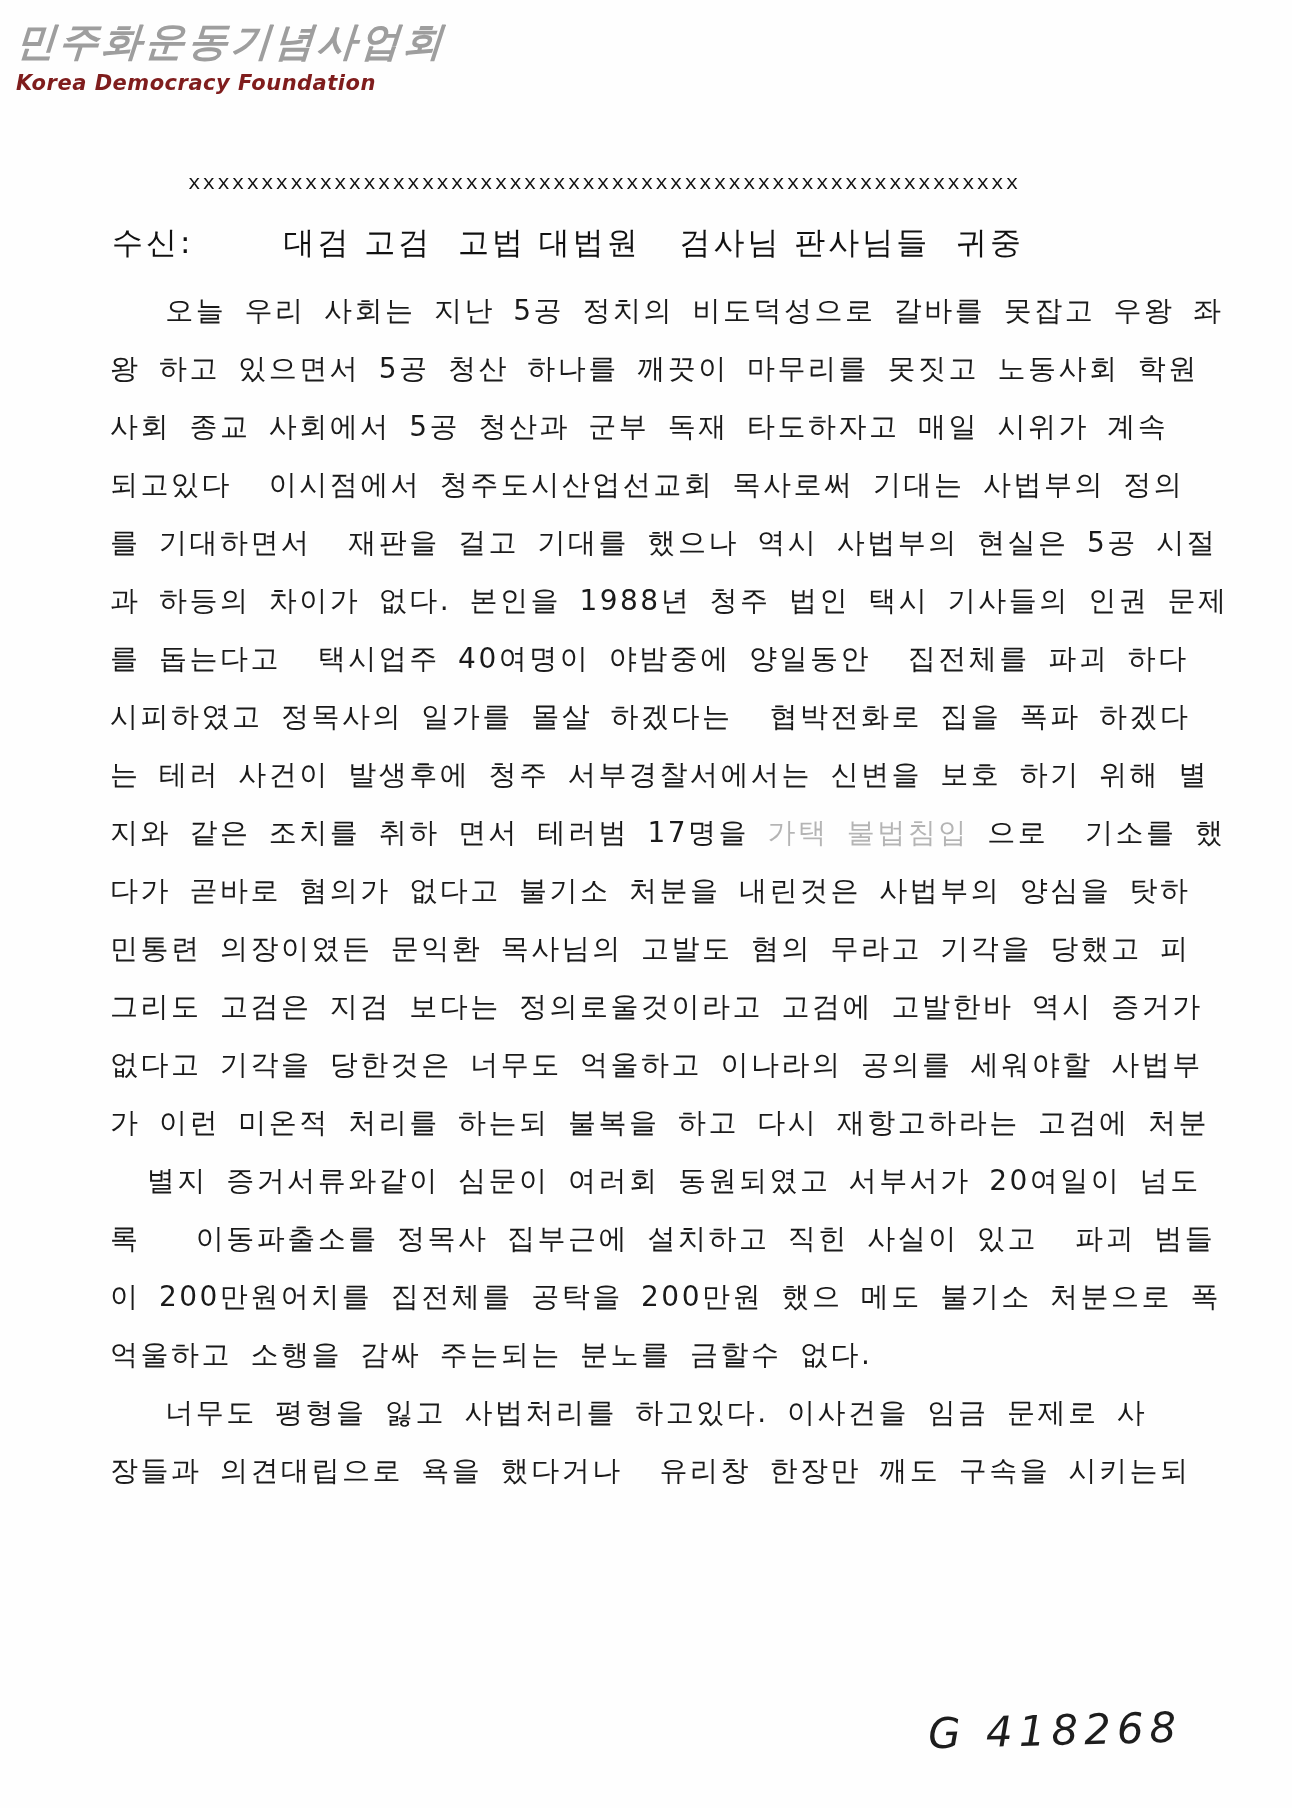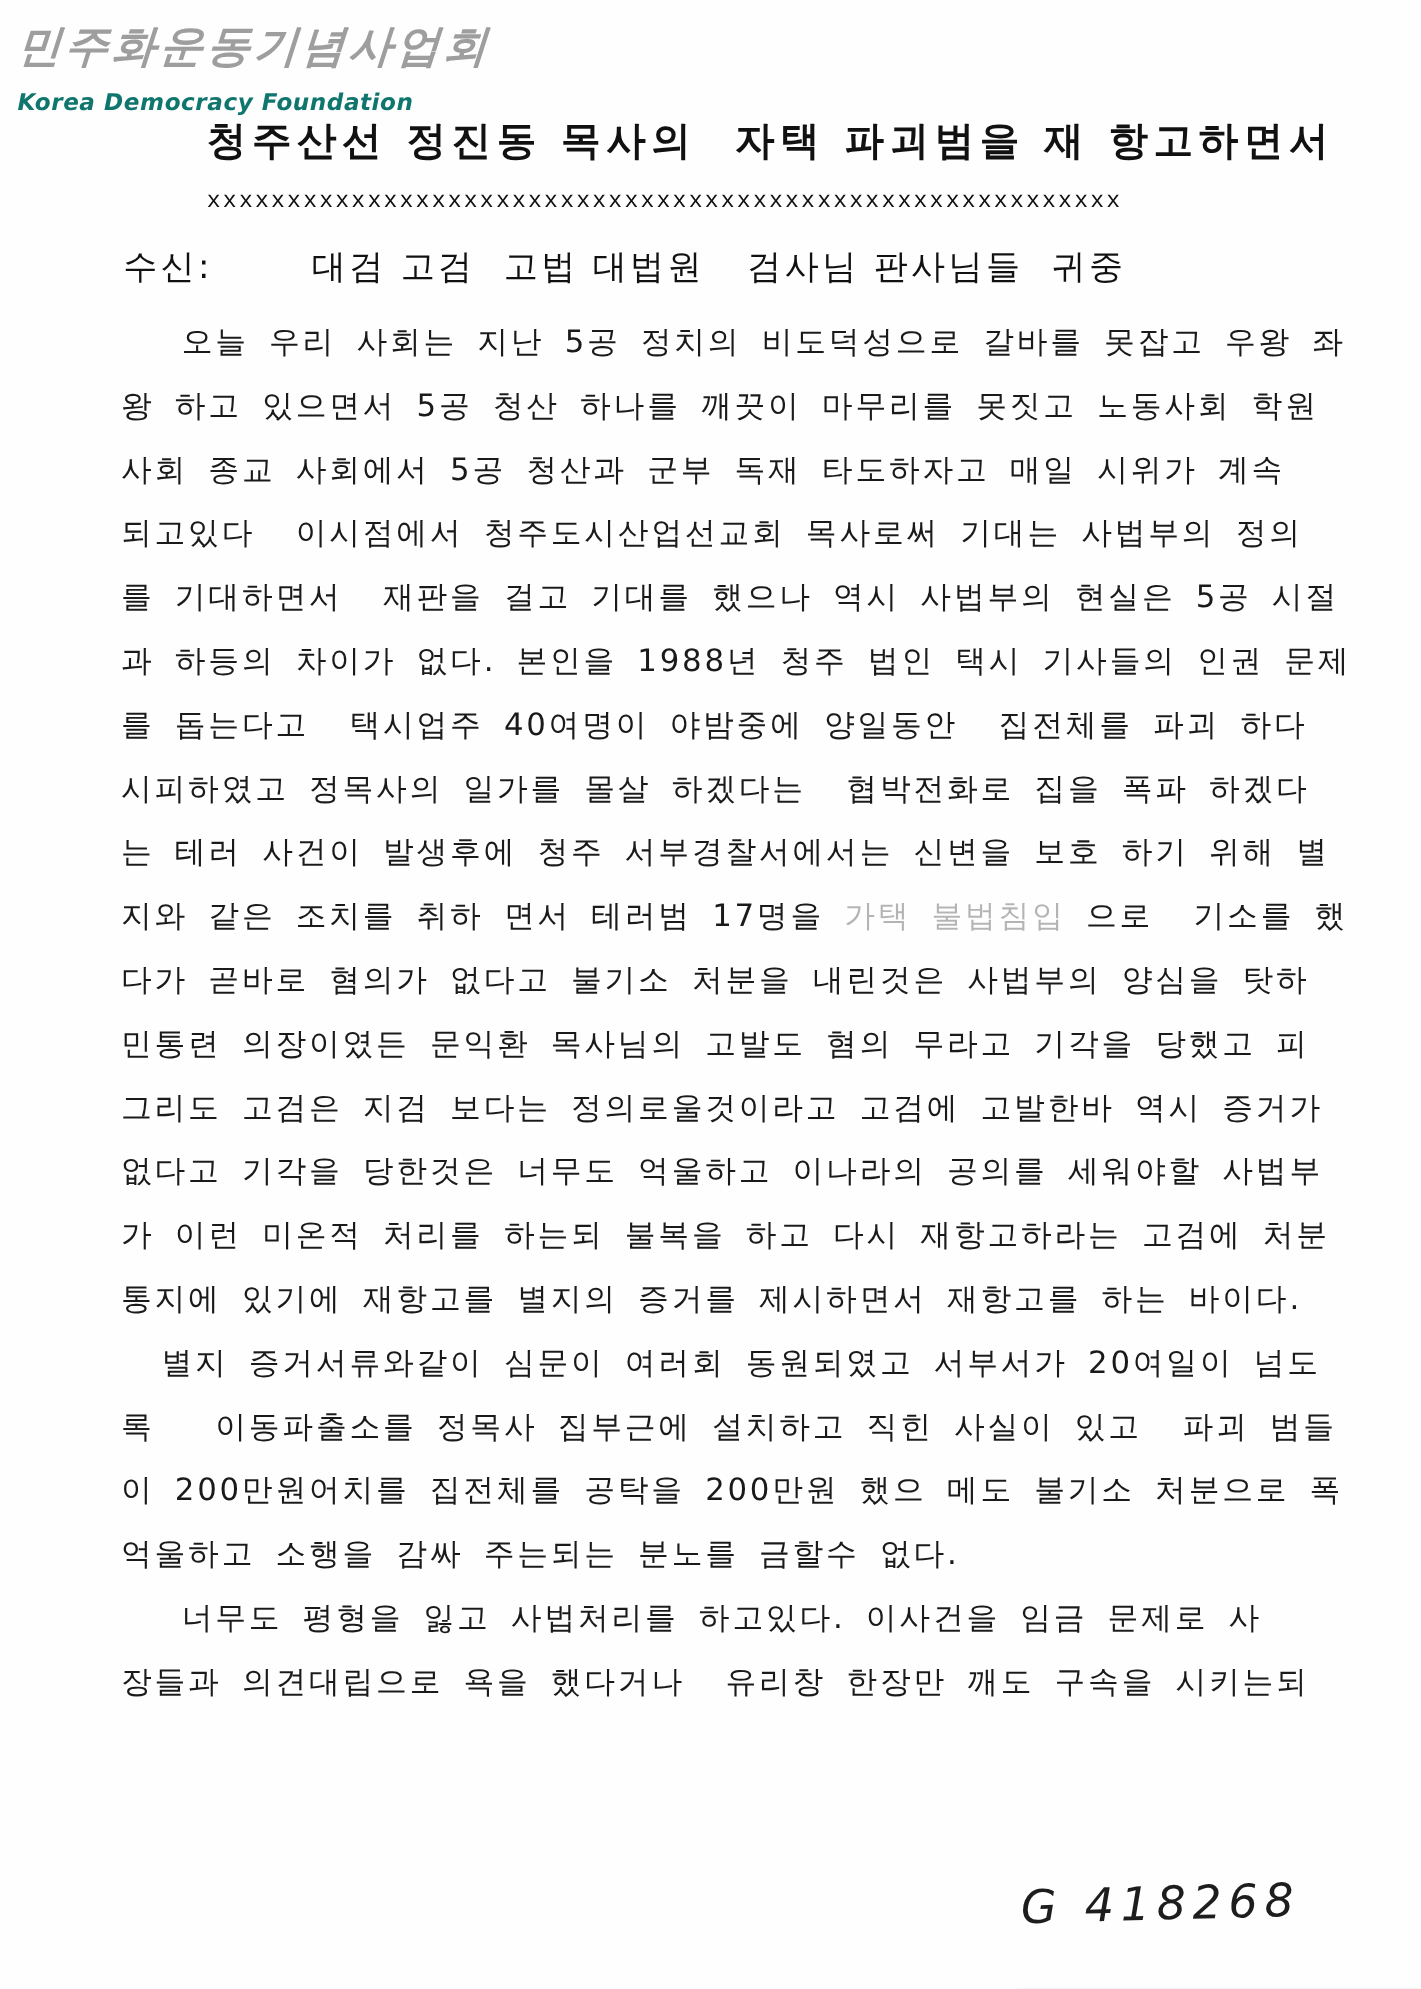--- a/index.html
+++ b/index.html
@@ -17,26 +17,26 @@
   .logo { position: absolute; left: 16px; top: 14px; }
   .logo-kr {
     font-size: 40px;
     font-weight: bold;
     letter-spacing: 3px;
     color: #9e9e9e;
     font-style: italic;
     transform: skewX(-4deg);
   }
   .logo-en {
-    margin-top: 12px;
+    margin-top: 2px;
     font-size: 21px;
     font-weight: bold;
     font-style: italic;
     letter-spacing: 0.5px;
-    color: #0f766e;
+    color: #7f1d1d;
   }
   
   .title {
     position: absolute;
     left: 188px;
     top: 104px;
     margin: 0;
     font-size: 36px;
     font-weight: bold;
     letter-spacing: 5px;
@@ -97,21 +97,20 @@
 </head>
 <body>
 
 <div class="page">
 
   <header class="logo">
     <div class="logo-kr">민주화운동기념사업회</div>
     <div class="logo-en">Korea Democracy Foundation</div>
   </header>
 
-  <h1 class="title">청주산선 정진동 목사의  자택 파괴범을 재 항고하면서</h1>
 
   <div class="divider">xxxxxxxxxxxxxxxxxxxxxxxxxxxxxxxxxxxxxxxxxxxxxxxxxxxxxxxxx</div>
 
   <div class="recipient">수신:       대검 고검  고법 대법원   검사님 판사님들  귀중</div>
 
   <main class="body" id="doc-body">
       <div class="doc-line"><span>   오늘 우리 사회는 지난 5공 정치의 비도덕성으로 갈바를 못잡고 우왕 좌</span></div>
       <div class="doc-line"><span>왕 하고 있으면서 5공 청산 하나를 깨끗이 마무리를 못짓고 노동사회 학원</span></div>
       <div class="doc-line"><span>사회 종교 사회에서 5공 청산과 군부 독재 타도하자고 매일 시위가 계속</span></div>
       <div class="doc-line"><span>되고있다  이시점에서 청주도시산업선교회 목사로써 기대는 사법부의 정의</span></div>
@@ -119,21 +118,20 @@
       <div class="doc-line"><span>과 하등의 차이가 없다. 본인을 1988년 청주 법인 택시 기사들의 인권 문제</span></div>
       <div class="doc-line"><span>를 돕는다고  택시업주 40여명이 야밤중에 양일동안  집전체를 파괴 하다</span></div>
       <div class="doc-line"><span>시피하였고 정목사의 일가를 몰살 하겠다는  협박전화로 집을 폭파 하겠다</span></div>
       <div class="doc-line"><span>는 테러 사건이 발생후에 청주 서부경찰서에서는 신변을 보호 하기 위해 별</span></div>
       <div class="doc-line"><span>지와 같은 조치를 취하 면서 테러범 17명을 </span><span class="faint">가택 불법침입</span><span> 으로  기소를 했</span></div>
       <div class="doc-line"><span>다가 곧바로 혐의가 없다고 불기소 처분을 내린것은 사법부의 양심을 탓하</span></div>
       <div class="doc-line"><span>민통련 의장이였든 문익환 목사님의 고발도 혐의 무라고 기각을 당했고 피</span></div>
       <div class="doc-line"><span>그리도 고검은 지검 보다는 정의로울것이라고 고검에 고발한바 역시 증거가</span></div>
       <div class="doc-line"><span>없다고 기각을 당한것은 너무도 억울하고 이나라의 공의를 세워야할 사법부</span></div>
       <div class="doc-line"><span>가 이런 미온적 처리를 하는되 불복을 하고 다시 재항고하라는 고검에 처분</span></div>
-      <div class="doc-line"><span>통지에 있기에 재항고를 별지의 증거를 제시하면서 재항고를 하는 바이다.</span></div>
       <div class="doc-line"><span>  별지 증거서류와같이 심문이 여러회 동원되였고 서부서가 20여일이 넘도</span></div>
       <div class="doc-line"><span>록   이동파출소를 정목사 집부근에 설치하고 직힌 사실이 있고  파괴 범들</span></div>
       <div class="doc-line"><span>이 200만원어치를 집전체를 공탁을 200만원 했으 메도 불기소 처분으로 폭</span></div>
       <div class="doc-line"><span>억울하고 소행을 감싸 주는되는 분노를 금할수 없다.</span></div>
       <div class="doc-line"><span>   너무도 평형을 잃고 사법처리를 하고있다. 이사건을 임금 문제로 사</span></div>
       <div class="doc-line"><span>장들과 의견대립으로 욕을 했다거나  유리창 한장만 깨도 구속을 시키는되</span></div>
     </main>
 
   <div class="archive">G 418268</div>
 

